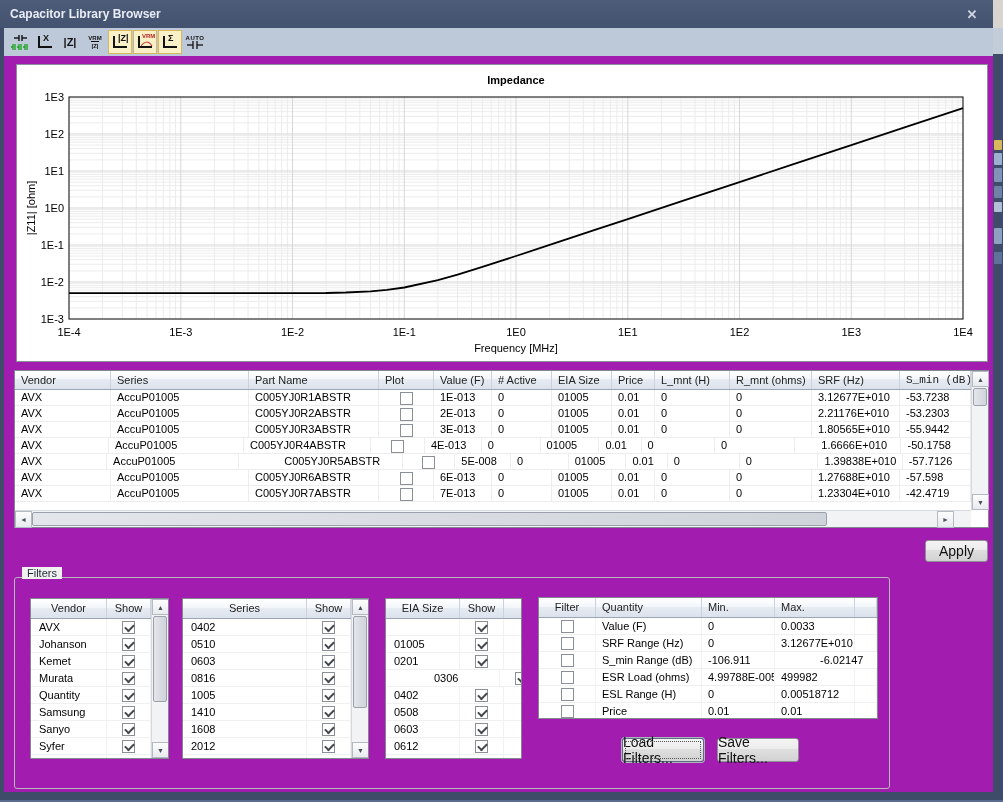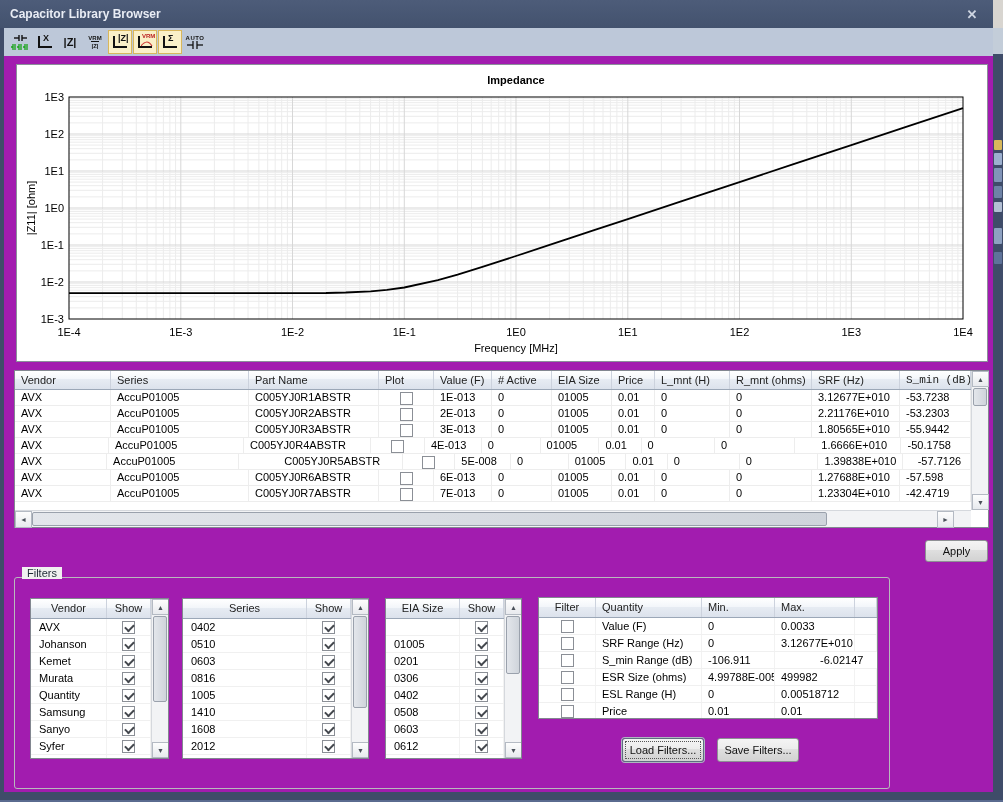--- a/index.html
+++ b/index.html
@@ -39,21 +39,21 @@
   .pt-filler { height:9px; background:#fff; }
 
   
   .sb-v { width:17px; background:#f2f3f5; border-left:1px solid #d5d8dd; position:relative; }
   .sb-btn { background:linear-gradient(#fdfdfd,#e8eaee); border:1px solid #b4bac3; color:#4a5059; font-size:7px; display:flex; align-items:center; justify-content:center; width:17px; height:16px; }
   .sb-thumb { background:linear-gradient(90deg,#e3e6eb,#cfd4db); border:1px solid #9aa1ac; border-radius:2px; }
   .sb-h { height:17px; background:#f2f3f5; border-top:1px solid #d5d8dd; display:flex; position:absolute; bottom:0; left:0; }
   .sb-h .sb-btn { height:17px; width:17px; }
 
   
-  .btn { position:absolute; border:1px solid #8e9094; border-radius:3px; background:linear-gradient(#f4f4f4,#ececec 45%,#dfdfdf 46%,#d2d2d2); font-size:11px; display:flex; align-items:center; justify-content:center; color:#111; }
+  .btn { position:absolute; border:1px solid #8e9094; border-radius:3px; background:linear-gradient(#f4f4f4,#ececec 45%,#dfdfdf 46%,#d2d2d2); font-size:14px; display:flex; align-items:center; justify-content:center; color:#111; }
   .btn.focused { border-color:#5e6e80; outline:1px dotted #555; outline-offset:-4px; box-shadow:0 0 0 1px #aeb6c0; }
 
   
   .groupbox { position:absolute; left:14px; top:577px; width:876px; height:212px; border:1px solid #b9b9bc; border-radius:3px; }
   .groupbox-label { position:absolute; left:22px; top:567px; background:#f0f0f0; padding:0 5px; color:#1f2a36; }
 
   .flist { position:absolute; background:#fff; border:1px solid #828790; display:flex; overflow:hidden; }
   .fl-content { flex:1; }
   .fl-header { display:flex; height:20px; background:linear-gradient(#ffffff,#f3f6fa 45%,#e7ecf3 46%,#dce2ec); border-bottom:1px solid #9ba7b7; }
   .fl-hcell { border-right:1px solid #ccd2dd; text-align:center; padding-top:3px; color:#222; }
@@ -397,21 +397,21 @@
             <div class="pt-cell" style="width: 55px; display: flex; justify-content: center; padding-left: 0px;">
               <span class="cb" style="margin-top: 1px;"></span>
             </div>
             <div class="pt-cell" style="width: 58px;">5E-008</div>
             <div class="pt-cell" style="width: 60px;">0</div>
             <div class="pt-cell" style="width: 60px;">01005</div>
             <div class="pt-cell" style="width: 43px;">0.01</div>
             <div class="pt-cell" style="width: 75px;">0</div>
             <div class="pt-cell" style="width: 82px;">0</div>
             <div class="pt-cell" style="width: 88px;">1.39838E+010</div>
-            <div class="pt-cell" style="width: 71px; text-align: center;">-57.7126</div>
+            <div class="pt-cell" style="width: 71px;">-57.7126</div>
           </div>
           <div class="pt-row">
             <div class="pt-cell" style="width: 96px;">AVX</div>
             <div class="pt-cell" style="width: 138px;">AccuP01005</div>
             <div class="pt-cell" style="width: 130px;">C005YJ0R6ABSTR</div>
             <div class="pt-cell" style="width: 55px; display: flex; justify-content: center; padding-left: 0px;">
               <span class="cb" style="margin-top: 1px;"></span>
             </div>
             <div class="pt-cell" style="width: 58px;">6E-013</div>
             <div class="pt-cell" style="width: 60px;">0</div>
@@ -611,21 +611,21 @@
             <span class="cb checked"></span>
           </div>
         </div>
         <div class="fl-row">
           <div class="fl-cell" style="width: 74px;">0201</div>
           <div class="fl-cb-cell" style="width: 44px;">
             <span class="cb checked"></span>
           </div>
         </div>
         <div class="fl-row">
-          <div class="fl-cell" style="width: 74px;">0306</div>
+          <div class="fl-cell" style="width: 74px; margin-left: 40px;">0306</div>
           <div class="fl-cb-cell" style="width: 44px;">
             <span class="cb checked"></span>
           </div>
         </div>
         <div class="fl-row">
           <div class="fl-cell" style="width: 74px;">0402</div>
           <div class="fl-cb-cell" style="width: 44px;">
             <span class="cb checked"></span>
           </div>
         </div>
@@ -692,21 +692,21 @@
           </div>
           <div class="fl-cell" style="width: 106px; padding-left: 6px;">S_min Range (dB)</div>
           <div class="fl-cell" style="width: 73px; padding-left: 6px;">-106.911</div>
           <div class="fl-cell" style="width: 80px; padding-left: 6px; margin-left: 39px;">-6.02147</div>
           <div class="fl-cell" style="width: 22px;"></div>
         </div>
         <div class="fl-row">
           <div class="fl-cb-cell" style="width: 57px;">
             <span class="cb"></span>
           </div>
-          <div class="fl-cell" style="width: 106px; padding-left: 6px;">ESR Size (ohms)</div>
+          <div class="fl-cell" style="width: 106px; padding-left: 6px;">ESR Load (ohms)</div>
           <div class="fl-cell" style="width: 73px; padding-left: 6px;">4.99788E-005</div>
           <div class="fl-cell" style="width: 80px; padding-left: 6px;">499982</div>
           <div class="fl-cell" style="width: 22px;"></div>
         </div>
         <div class="fl-row">
           <div class="fl-cb-cell" style="width: 57px;">
             <span class="cb"></span>
           </div>
           <div class="fl-cell" style="width: 106px; padding-left: 6px;">ESL Range (H)</div>
           <div class="fl-cell" style="width: 73px; padding-left: 6px;">0</div>

